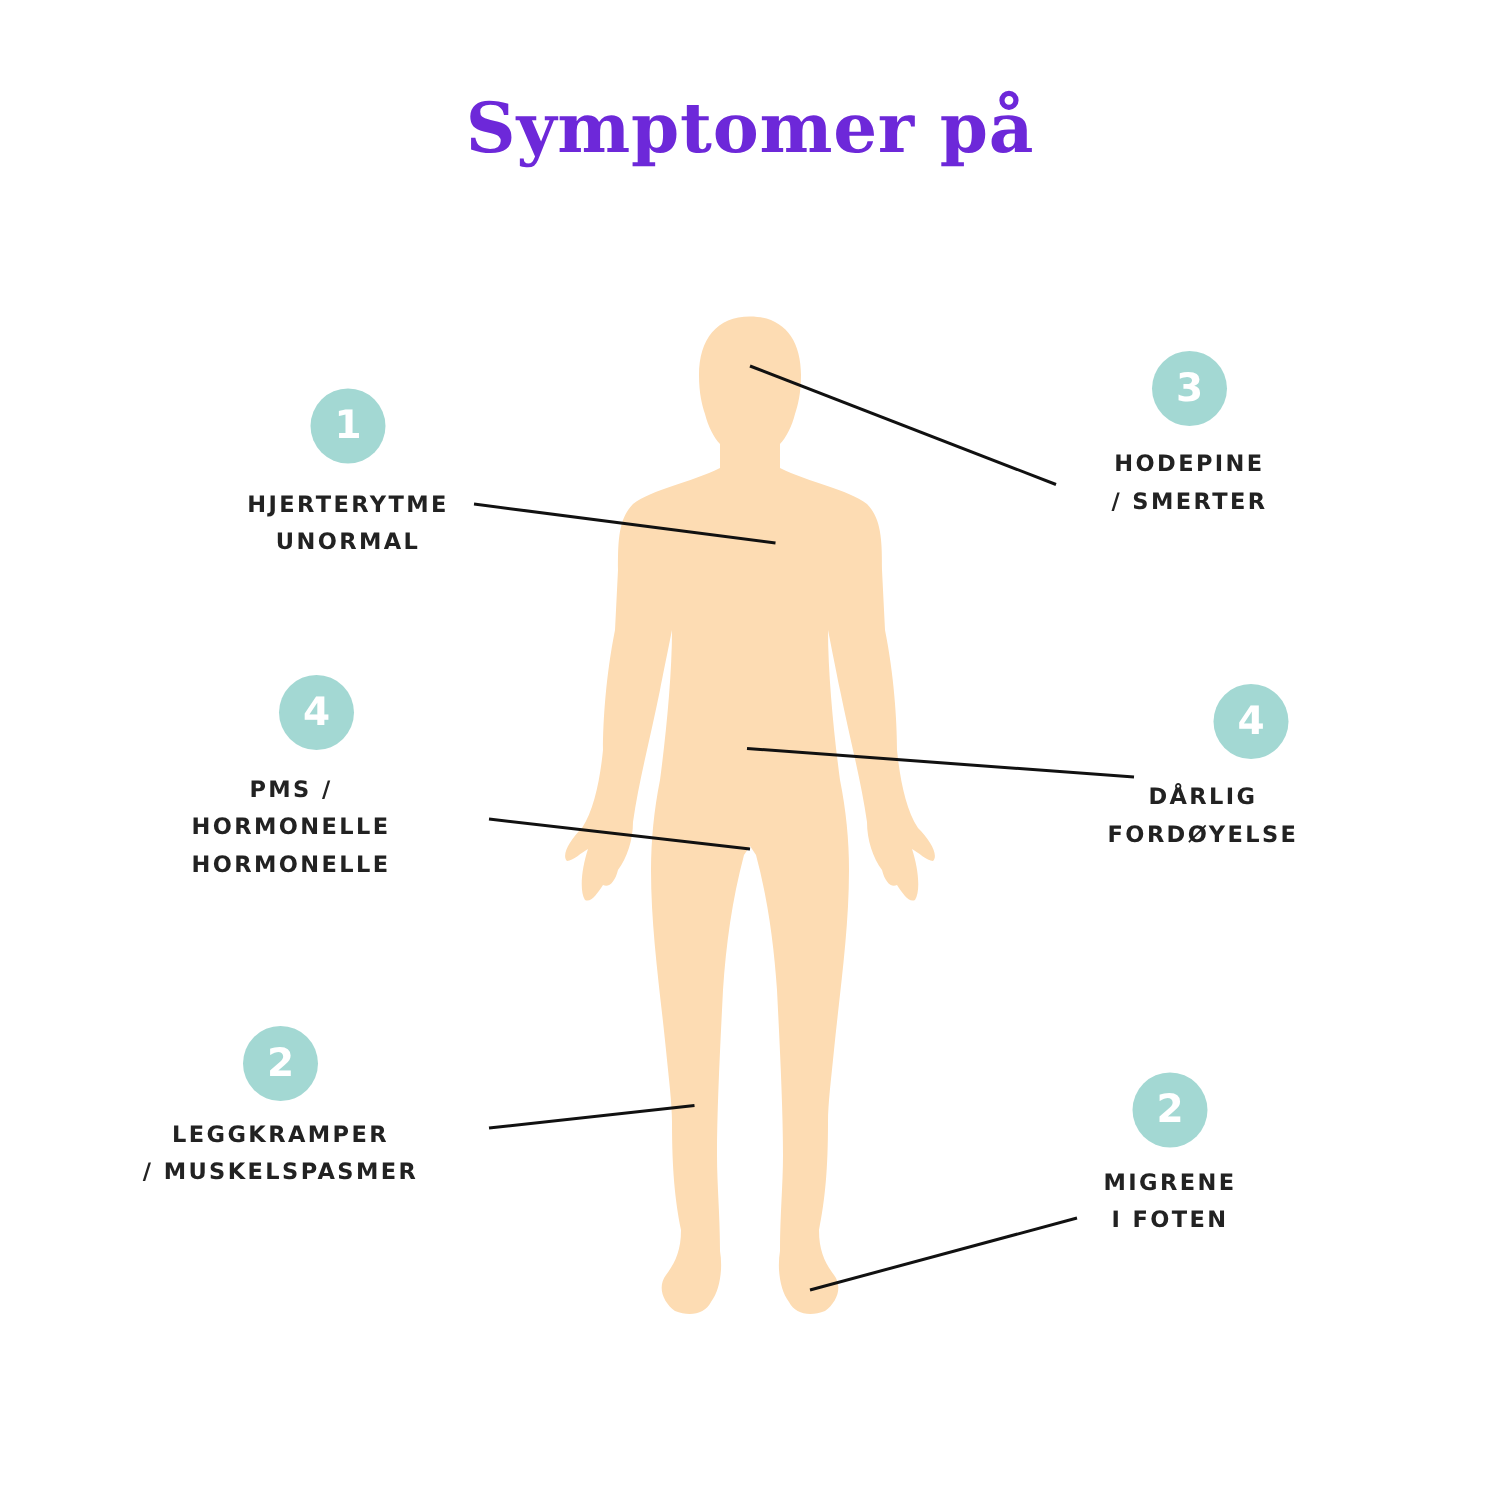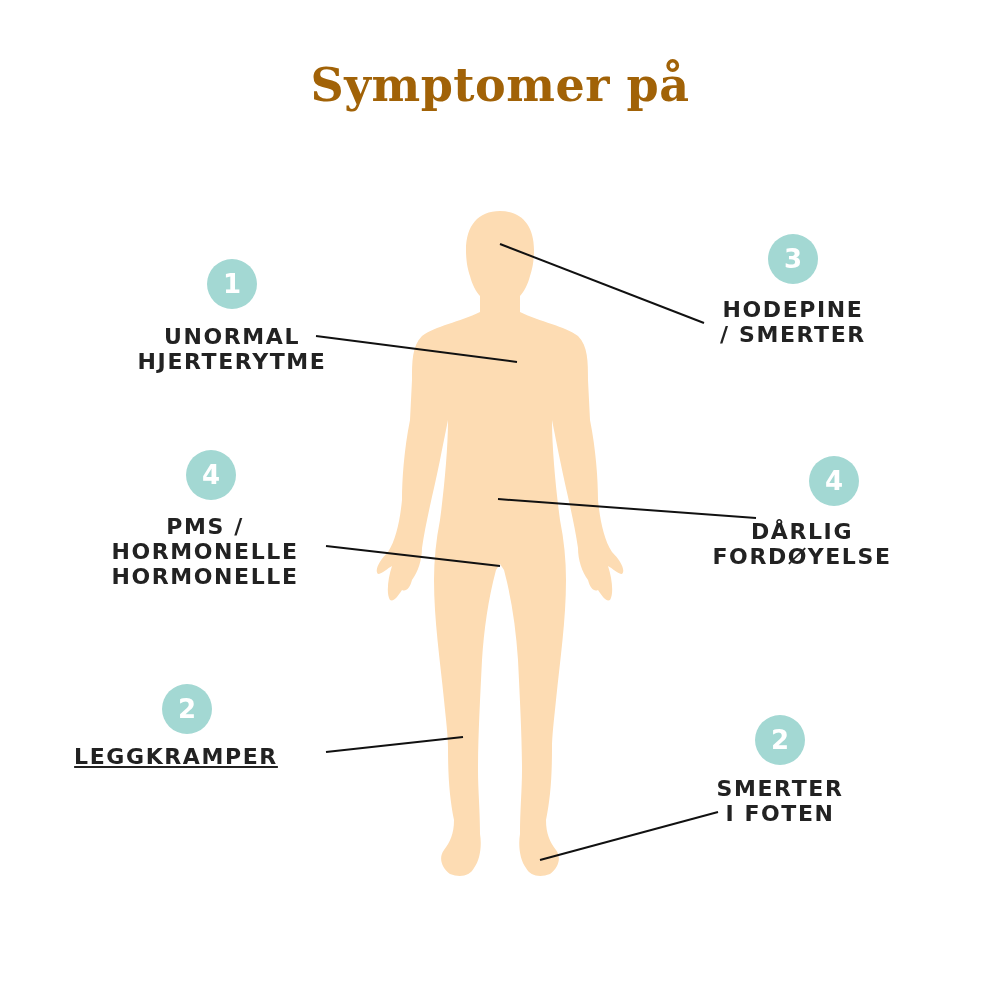--- a/index.html
+++ b/index.html
@@ -3,37 +3,37 @@
   <meta charset="utf-8">
   <style>
     html, body { margin: 0; padding: 0; }
     body {
       width: 1000px; height: 1000px; background: #ffffff;
       position: relative; overflow: hidden;
       font-family: "Liberation Sans", "DejaVu Sans", sans-serif;
     }
     .title {
       position: absolute; left: 0; top: 58px; width: 1000px;
-      text-align: center; color: #a16207;
+      text-align: center; color: #6d28d9;
       font-family: "DejaVu Serif", "Liberation Serif", serif;
       font-weight: bold; font-size: 46px; line-height: 54px;
       letter-spacing: 0.5px;
     }
     .title div { display: block; }
     svg.canvas { position: absolute; left: 0; top: 0; }
     .badge {
       position: absolute; width: 50px; height: 50px; border-radius: 50%;
       background: #a3d8d3; color: #ffffff; font-weight: bold;
       font-size: 26px; line-height: 50px; text-align: center;
       font-family: "DejaVu Sans", sans-serif;
     }
     .label {
       position: absolute; text-align: center; color: #222222;
       font-family: "DejaVu Sans", sans-serif; font-weight: bold;
-      font-size: 22px; line-height: 25px; letter-spacing: 1.6px;
+      font-size: 15px; line-height: 25px; letter-spacing: 1.6px;
       white-space: nowrap; transform: translateX(-50%);
     }
     .label span { display: block; }
   </style>
 </head>
 <body>
 
 <div class="title">
   <div>Symptomer på</div>
 </div>
@@ -70,45 +70,46 @@
     <line x1="500" y1="244" x2="704" y2="323"></line>
     <line x1="326" y1="546" x2="500" y2="566"></line>
     <line x1="498" y1="499" x2="756" y2="518"></line>
     <line x1="326" y1="752" x2="463" y2="737"></line>
     <line x1="540" y1="860" x2="718" y2="812"></line>
   </g>
 </svg>
 
 <div class="badge" style="left:207px; top:259px;">1</div>
 <div class="label" style="left:232px; top:324px;">
+  <span>HJERTERYTME</span>
   <span>UNORMAL</span>
-  <span>HJERTERYTME</span>
 </div>
 
 <div class="badge" style="left:768px; top:234px;">3</div>
 <div class="label" style="left:793px; top:297px;">
   <span>HODEPINE</span>
   <span>/ SMERTER</span>
 </div>
 
 <div class="badge" style="left:186px; top:450px;">4</div>
-<div class="label" style="left:205px; top:514px;">
+<div class="label" style="left:194px; top:514px;">
   <span>PMS /</span>
   <span>HORMONELLE</span>
   <span>HORMONELLE</span>
 </div>
 
 <div class="badge" style="left:809px; top:456px;">4</div>
 <div class="label" style="left:802px; top:519px;">
   <span>DÅRLIG</span>
   <span>FORDØYELSE</span>
 </div>
 
 <div class="badge" style="left:162px; top:684px;">2</div>
-<div class="label" style="left:176px; top:744px;text-decoration:underline;">
+<div class="label" style="left:187px; top:744px;">
   <span>LEGGKRAMPER</span>
+  <span>/ MUSKELSPASMER</span>
 </div>
 
 <div class="badge" style="left:755px; top:715px;">2</div>
 <div class="label" style="left:780px; top:776px;">
-  <span>SMERTER</span>
+  <span>MIGRENE</span>
   <span>I FOTEN</span>
 </div>
 
 </body></html>

